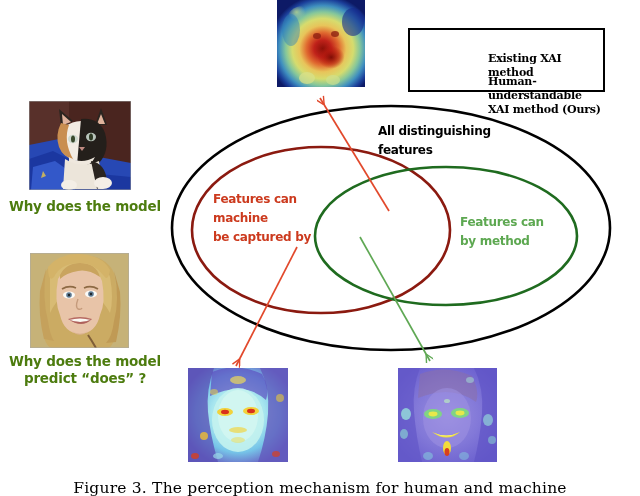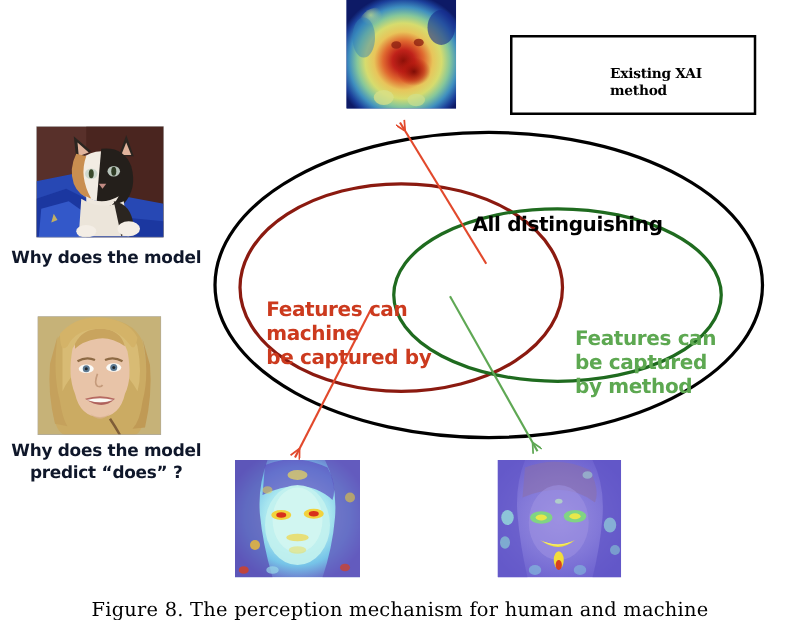--- a/index.html
+++ b/index.html
@@ -2,23 +2,23 @@
 <html><head>
 <meta charset="utf-8">
 <style>
   html,body{margin:0;padding:0;background:#ffffff;}
   body{width:640px;height:496px;position:relative;overflow:hidden;
        font-family:"DejaVu Sans", sans-serif;}
   .stage{position:absolute;left:0;top:0;width:640px;height:496px;}
   svg.layer{position:absolute;left:0;top:0;width:640px;height:496px;overflow:visible;}
   .photo{position:absolute;overflow:hidden;}
   .cap{position:absolute;text-align:center;font-family:"DejaVu Sans", sans-serif;
-       font-weight:bold;font-size:13.5px;line-height:17px;color:#0f172a;letter-spacing:-0.2px;}
+       font-weight:bold;font-size:13.5px;line-height:17px;color:#4d7c0f;letter-spacing:-0.2px;}
   .ell-label{position:absolute;font-family:"DejaVu Sans", sans-serif;font-weight:bold;
-       font-size:16px;line-height:19px;letter-spacing:-0.3px;margin-top:48px;}
+       font-size:12px;line-height:19px;letter-spacing:-0.3px;}
   .legend-box{position:absolute;background:#fff;border:2px solid #000;box-sizing:border-box;}
   .legend-txt{position:absolute;font-family:"DejaVu Serif", serif;font-weight:bold;
        font-size:11px;line-height:14px;color:#000;letter-spacing:-0.2px;margin-top:13px;}
   .figcap{position:absolute;left:0;width:640px;text-align:center;
        font-family:"DejaVu Serif", serif;font-size:15.5px;color:#000;
        letter-spacing:0.2px;white-space:nowrap;}
 </style>
 </head>
 <body>
 
@@ -223,36 +223,40 @@
 
     <line x1="360" y1="237" x2="430" y2="361" stroke="#5fa854" stroke-width="1.7" marker-end="url(#arrGreen)"></line>
 
     <line x1="484" y1="46" x2="421" y2="46" stroke="#d2402a" stroke-width="1.8" marker-end="url(#legRed)"></line>
 
     <line x1="484" y1="72" x2="421" y2="72" stroke="#5aa84f" stroke-width="1.8" marker-end="url(#legGreen)"></line>
   </svg>
 
   <div class="ell-label" style="left:378px;top:122px;color:#000000;">
     <div>All distinguishing</div>
+    <div>features</div>
   </div>
 
   <div class="ell-label" style="left:213px;top:190px;color:#cc3a1e;">
     <div>Features can</div>
     <div>machine</div>
     <div>be captured by</div>
   </div>
 
   <div class="ell-label" style="left:460px;top:213px;color:#5da851;">
     <div>Features can</div>
-    <div>be captured</div>
     <div>by method</div>
   </div>
 
   <div class="legend-box" style="left:408px;top:28px;width:197px;height:64px;"></div>
 
   <div class="legend-txt" style="left:488px;top:39px;width:115px;">
     <div>Existing XAI method</div>
   </div>
 
-
-  <div class="figcap" style="top:479px;">Figure 8.    The perception mechanism for human and machine</div>
+  <div class="legend-txt" style="left:488px;top:62px;width:118px;">
+    <div>Human-understandable</div>
+    <div>XAI method (Ours)</div>
+  </div>
+
+  <div class="figcap" style="top:479px;">Figure 3.    The perception mechanism for human and machine</div>
 
 </div>
 
 </body></html>

